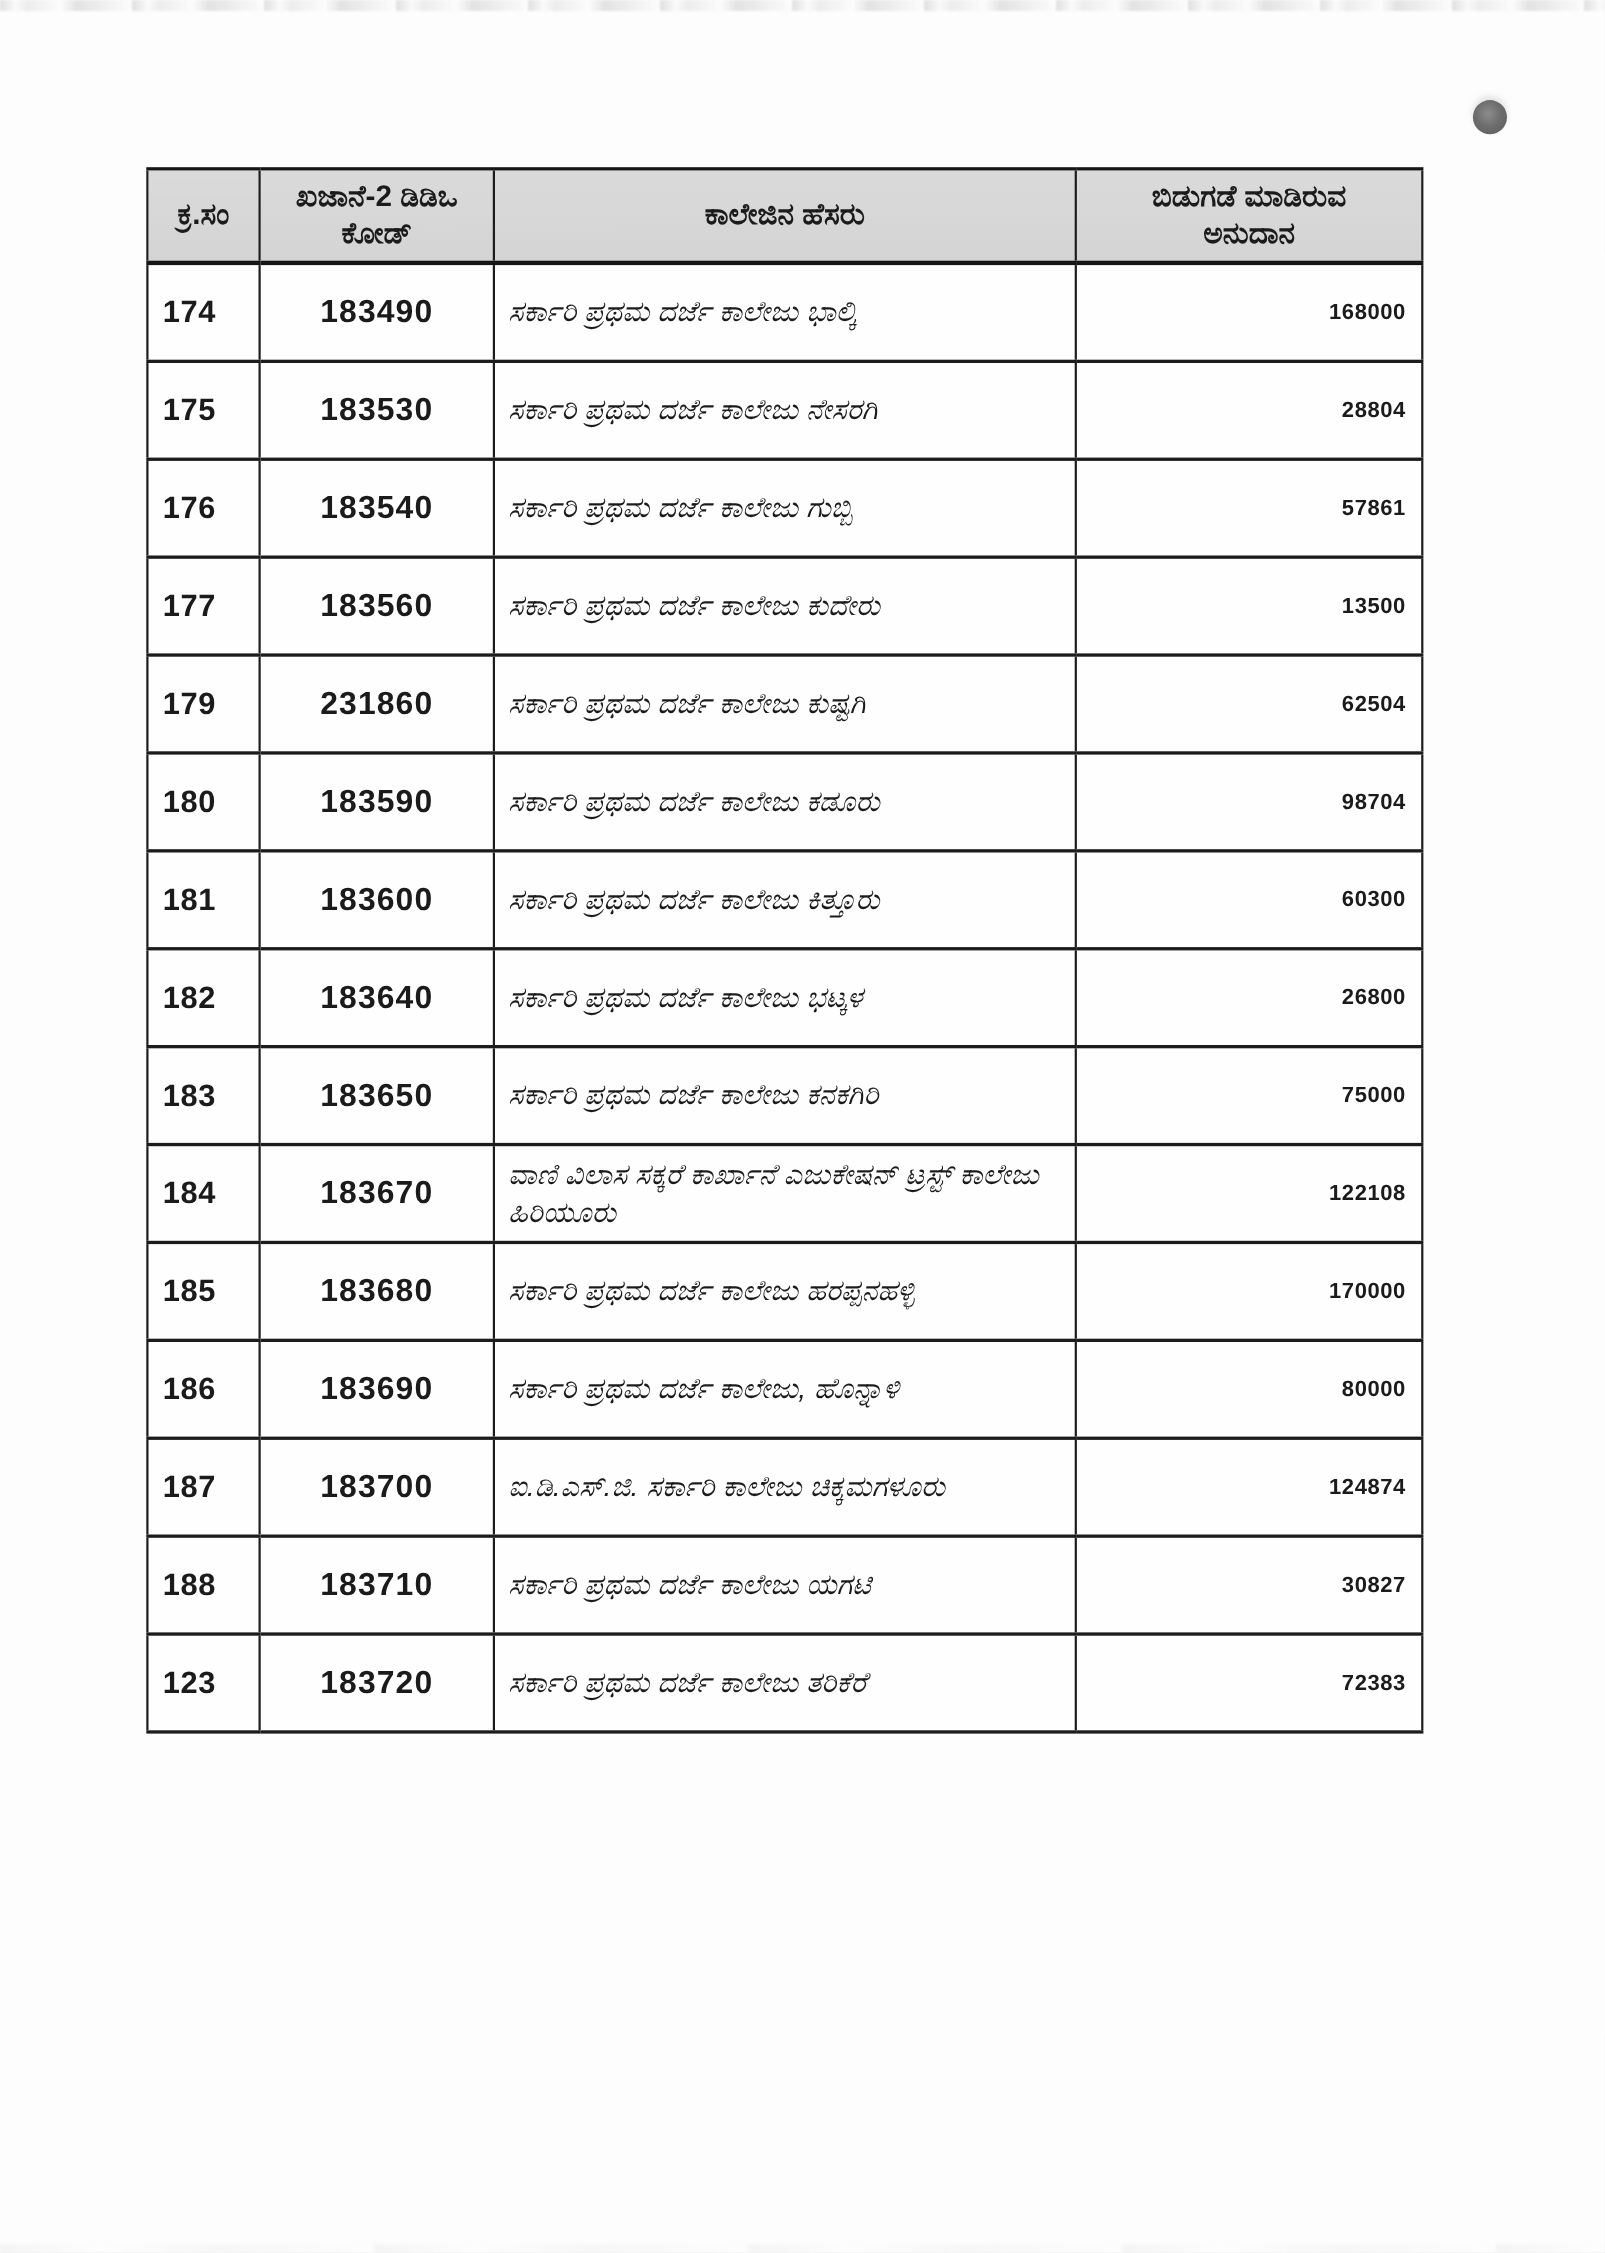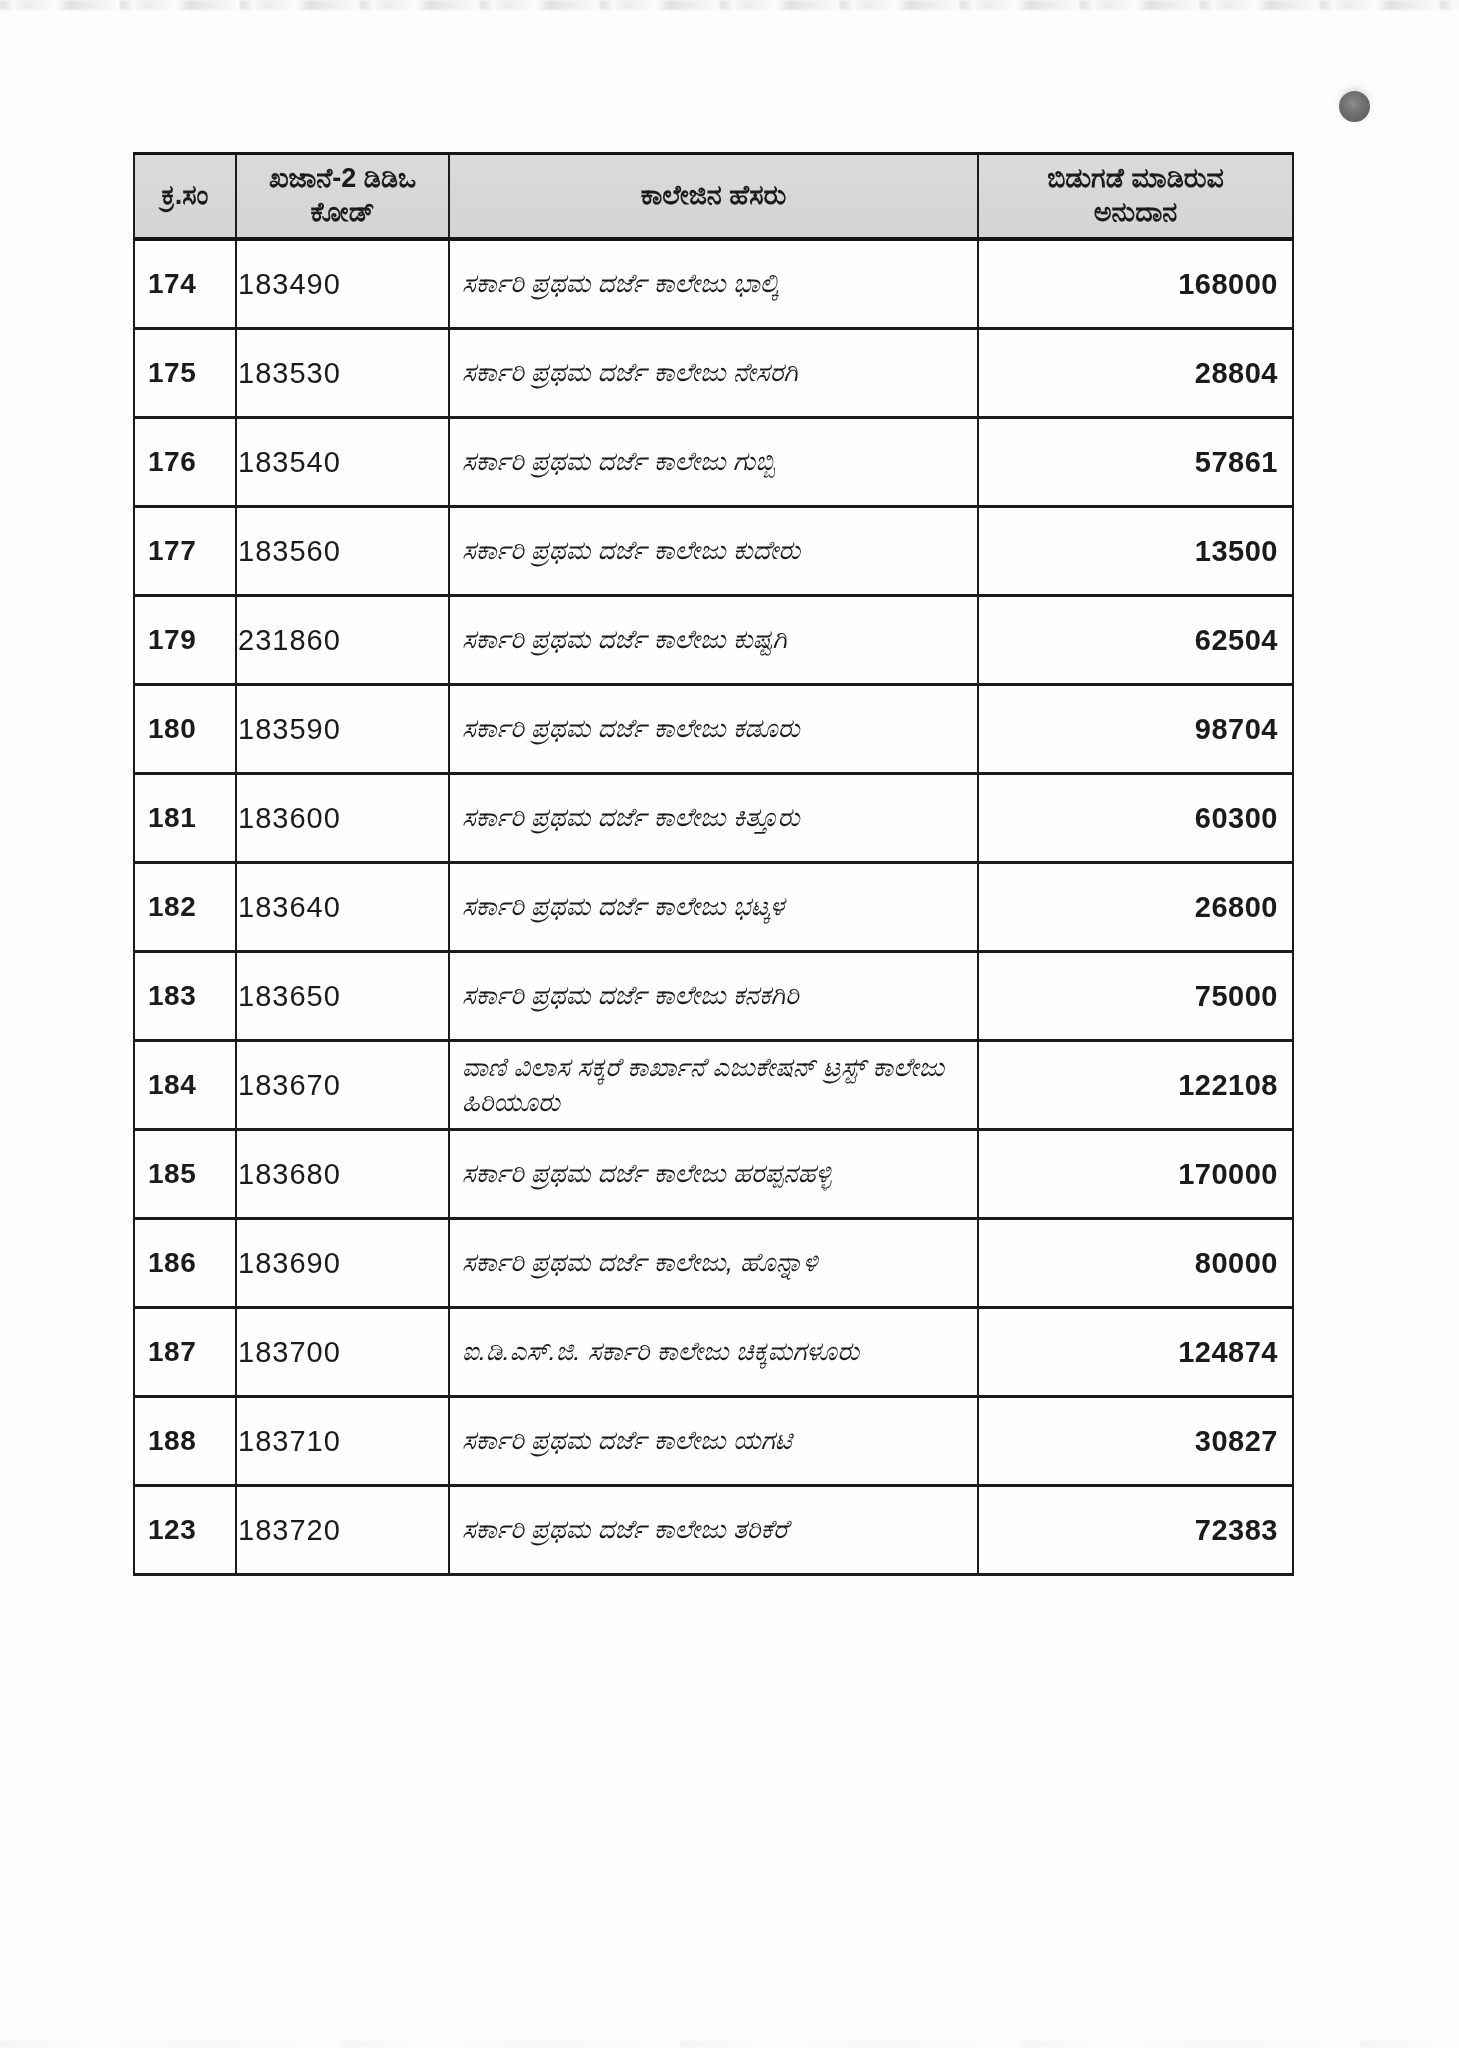--- a/index.html
+++ b/index.html
@@ -84,36 +84,36 @@
     height: 78px;
     background: #fefefe;
   }
   td.c-sl {
     font-weight: bold;
     font-size: 28px;
     letter-spacing: 0.5px;
     padding-left: 13px;
   }
   td.c-code {
-    text-align: left;
-    font-weight: normal;
+    text-align: center;
+    font-weight: bold;
     font-size: 29px;
     letter-spacing: 1px;
   }
   td.c-name {
     text-align: left;
     font-size: 26px;
     padding: 4px 10px 4px 12px;
     line-height: 1.35;
     font-style: italic;
   }
   td.c-amount {
     text-align: right;
     font-weight: bold;
-    font-size: 29px;
+    font-size: 20px;
     padding-right: 14px;
     letter-spacing: 0.5px;
   }
 </style>
 </head>
 <body>
 
 <div class="page">
   <div class="top-smudge"></div>
   <div class="punch-hole"></div>

